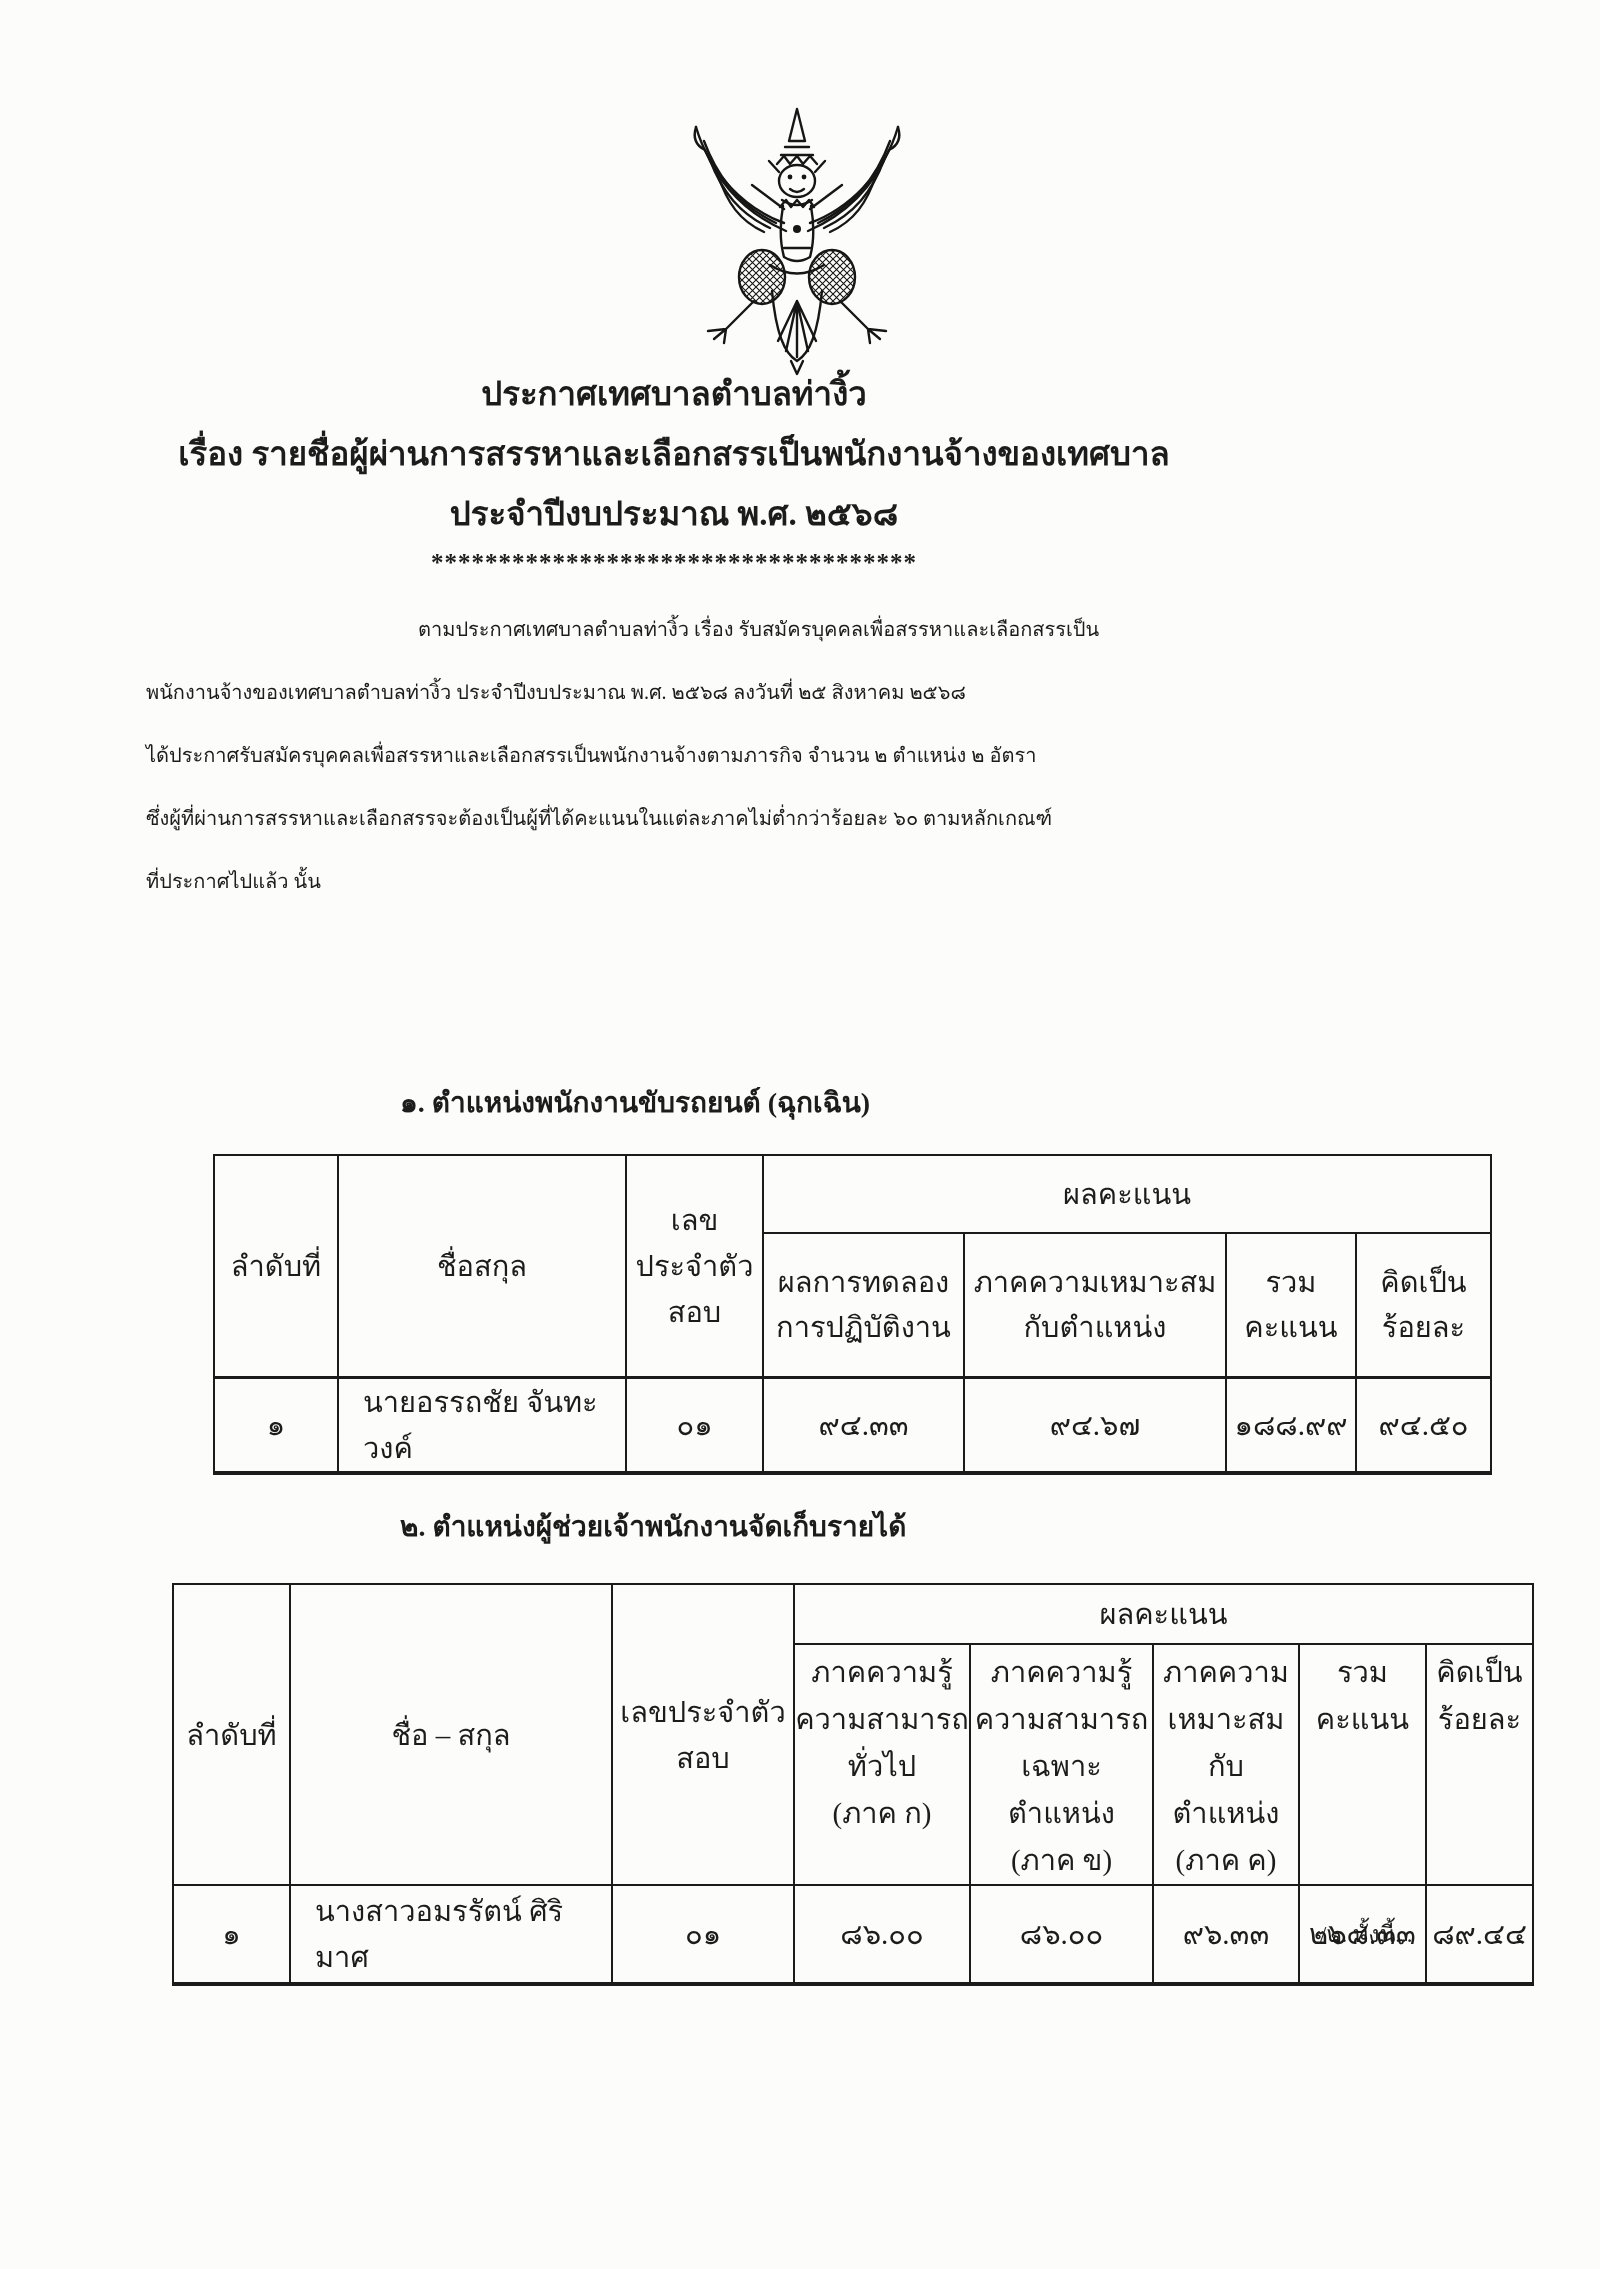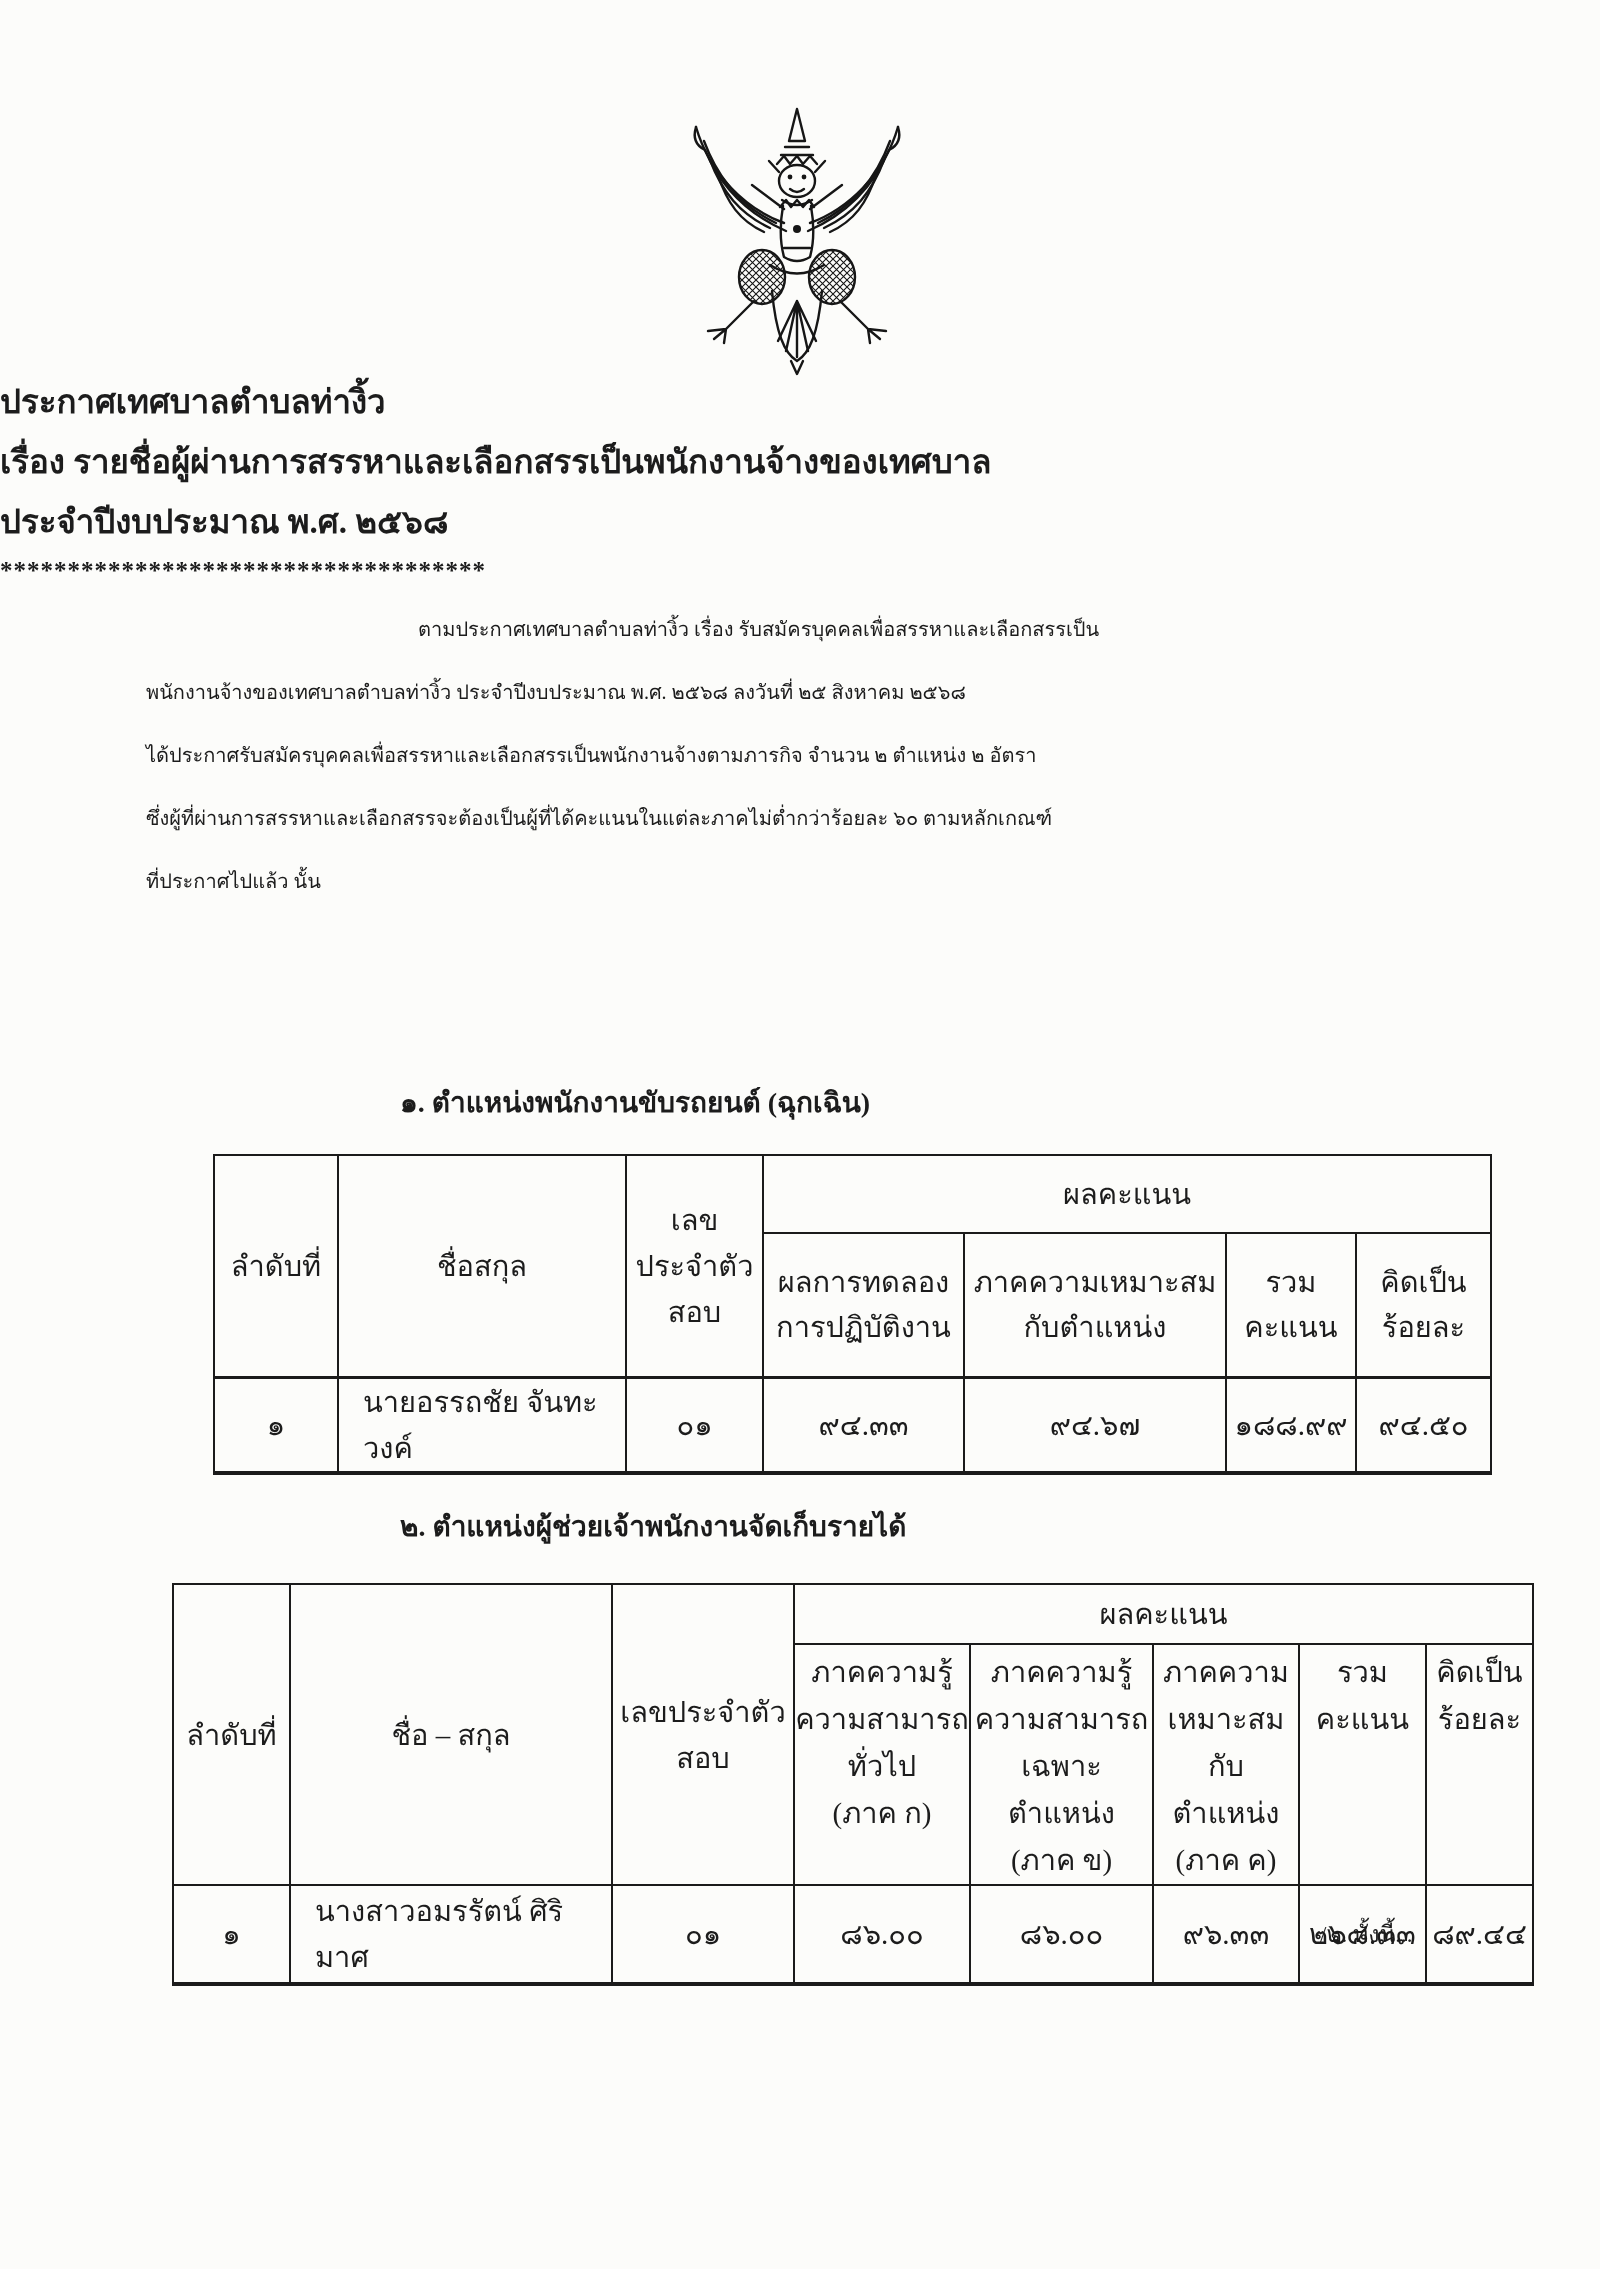--- a/index.html
+++ b/index.html
@@ -9,22 +9,22 @@
     margin:0 auto;
     background:#fcfcfa;
     overflow:hidden;
     font-family:"Liberation Serif","DejaVu Serif",serif;
     color:#1c1c1c;
   }
   
   .emblem{position:absolute;left:672px;top:104px;width:250px;height:272px;}
   
   .title-block{
-    position:absolute;top:372px;left:0;width:1348px;
-    text-align:left;font-weight:bold;font-size:33px;line-height:60px;
+    position:absolute;top:364px;left:0;width:1348px;
+    text-align:center;font-weight:bold;font-size:33px;line-height:60px;
     white-space:nowrap;
   }
   .divider-line{
     font-size:25px;font-weight:bold;letter-spacing:1px;line-height:34px;margin-top:2px;
   }
   
   .para{position:absolute;left:146px;width:1330px;font-size:20px;font-family:Liberation Serif, serif;}
   .para .line{height:63px;line-height:63px;white-space:nowrap;}
   .para1{top:598px;}
   .para2{top:900px;}

